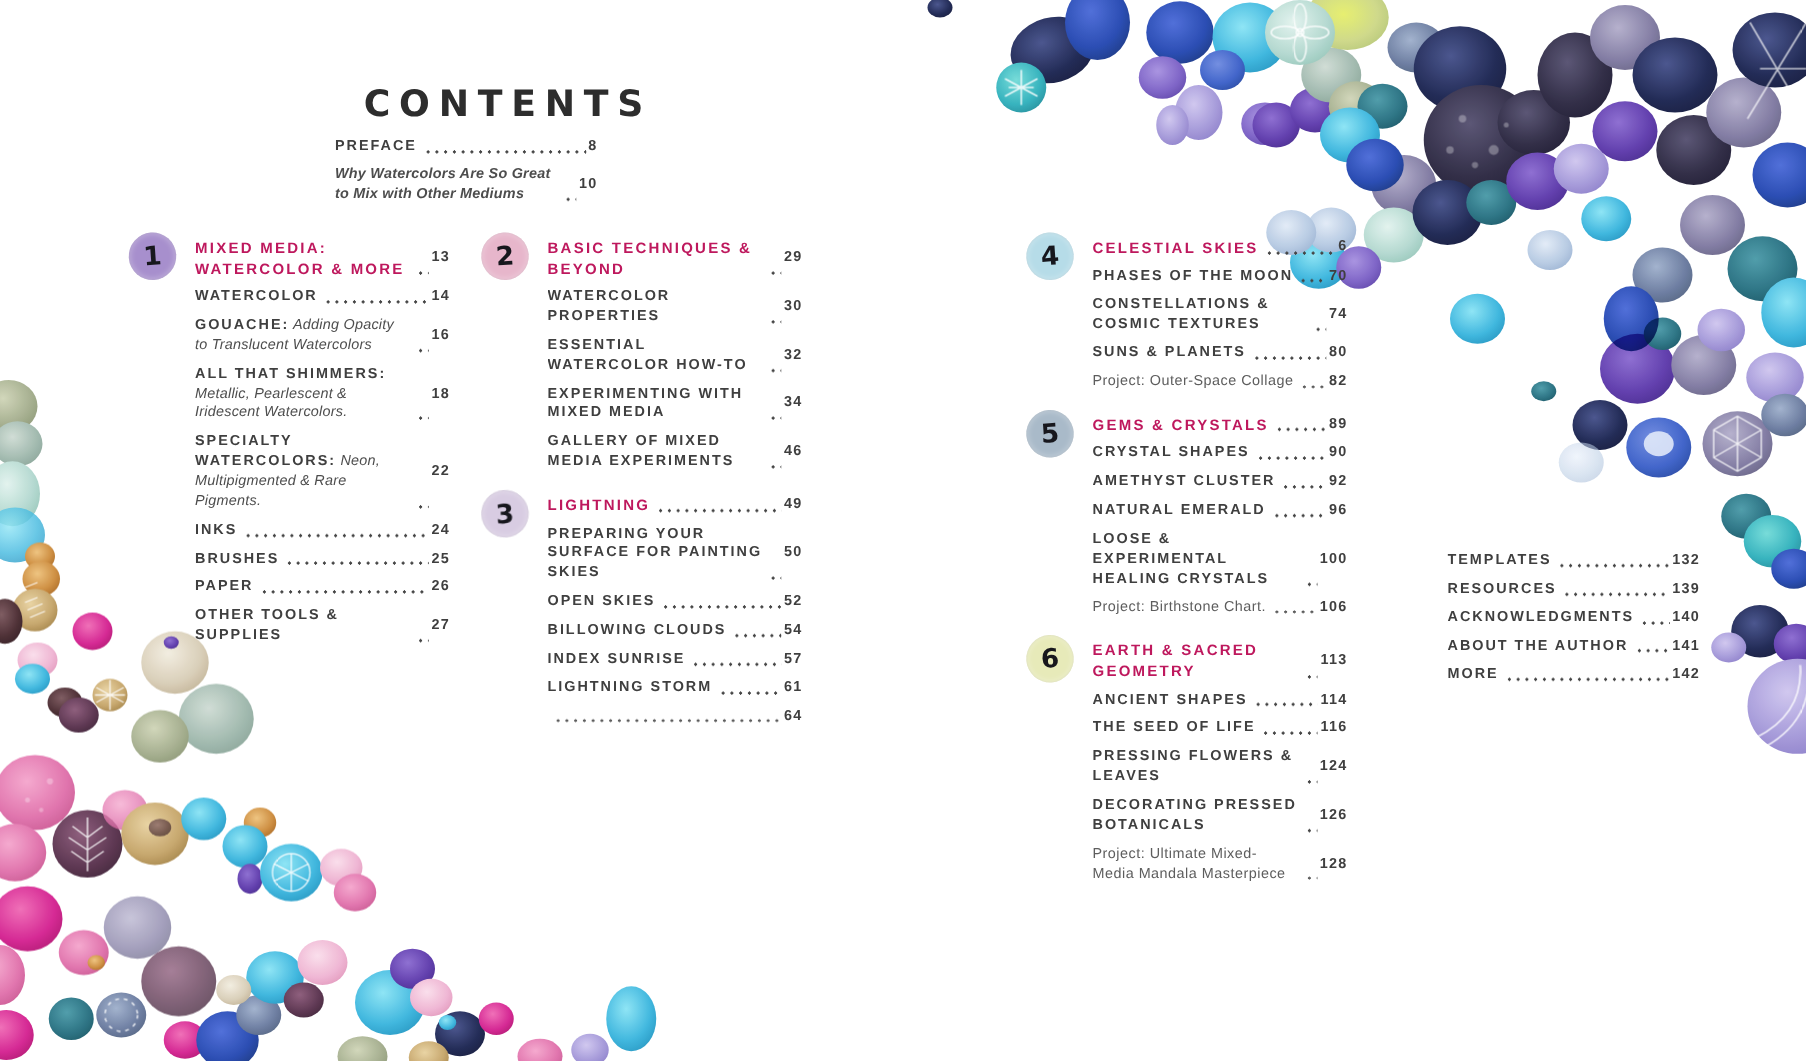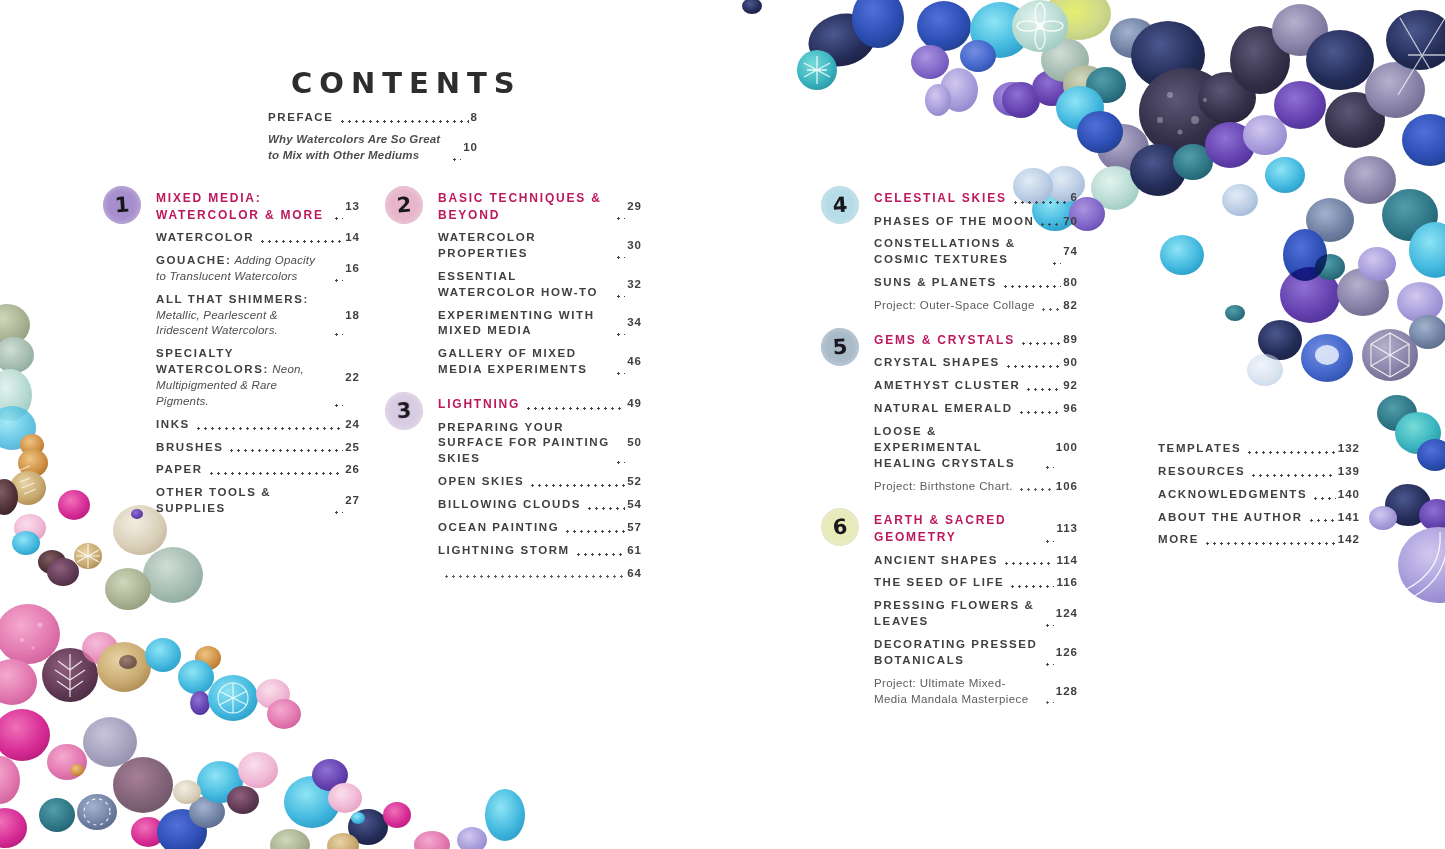--- a/index.html
+++ b/index.html
@@ -474,21 +474,21 @@
         <span class="txt">OPEN SKIES</span>
         <span class="leader"></span>
         <span class="pg">52</span>
       </div>
       <div class="row">
         <span class="txt">BILLOWING CLOUDS</span>
         <span class="leader"></span>
         <span class="pg">54</span>
       </div>
       <div class="row">
-        <span class="txt">OCEAN PAINTING</span>
+        <span class="txt">INDEX SUNRISE</span>
         <span class="leader"></span>
         <span class="pg">57</span>
       </div>
       <div class="row">
         <span class="txt">LIGHTNING STORM</span>
         <span class="leader"></span>
         <span class="pg">61</span>
       </div>
       <div class="row project">
         <span class="leader"></span>

